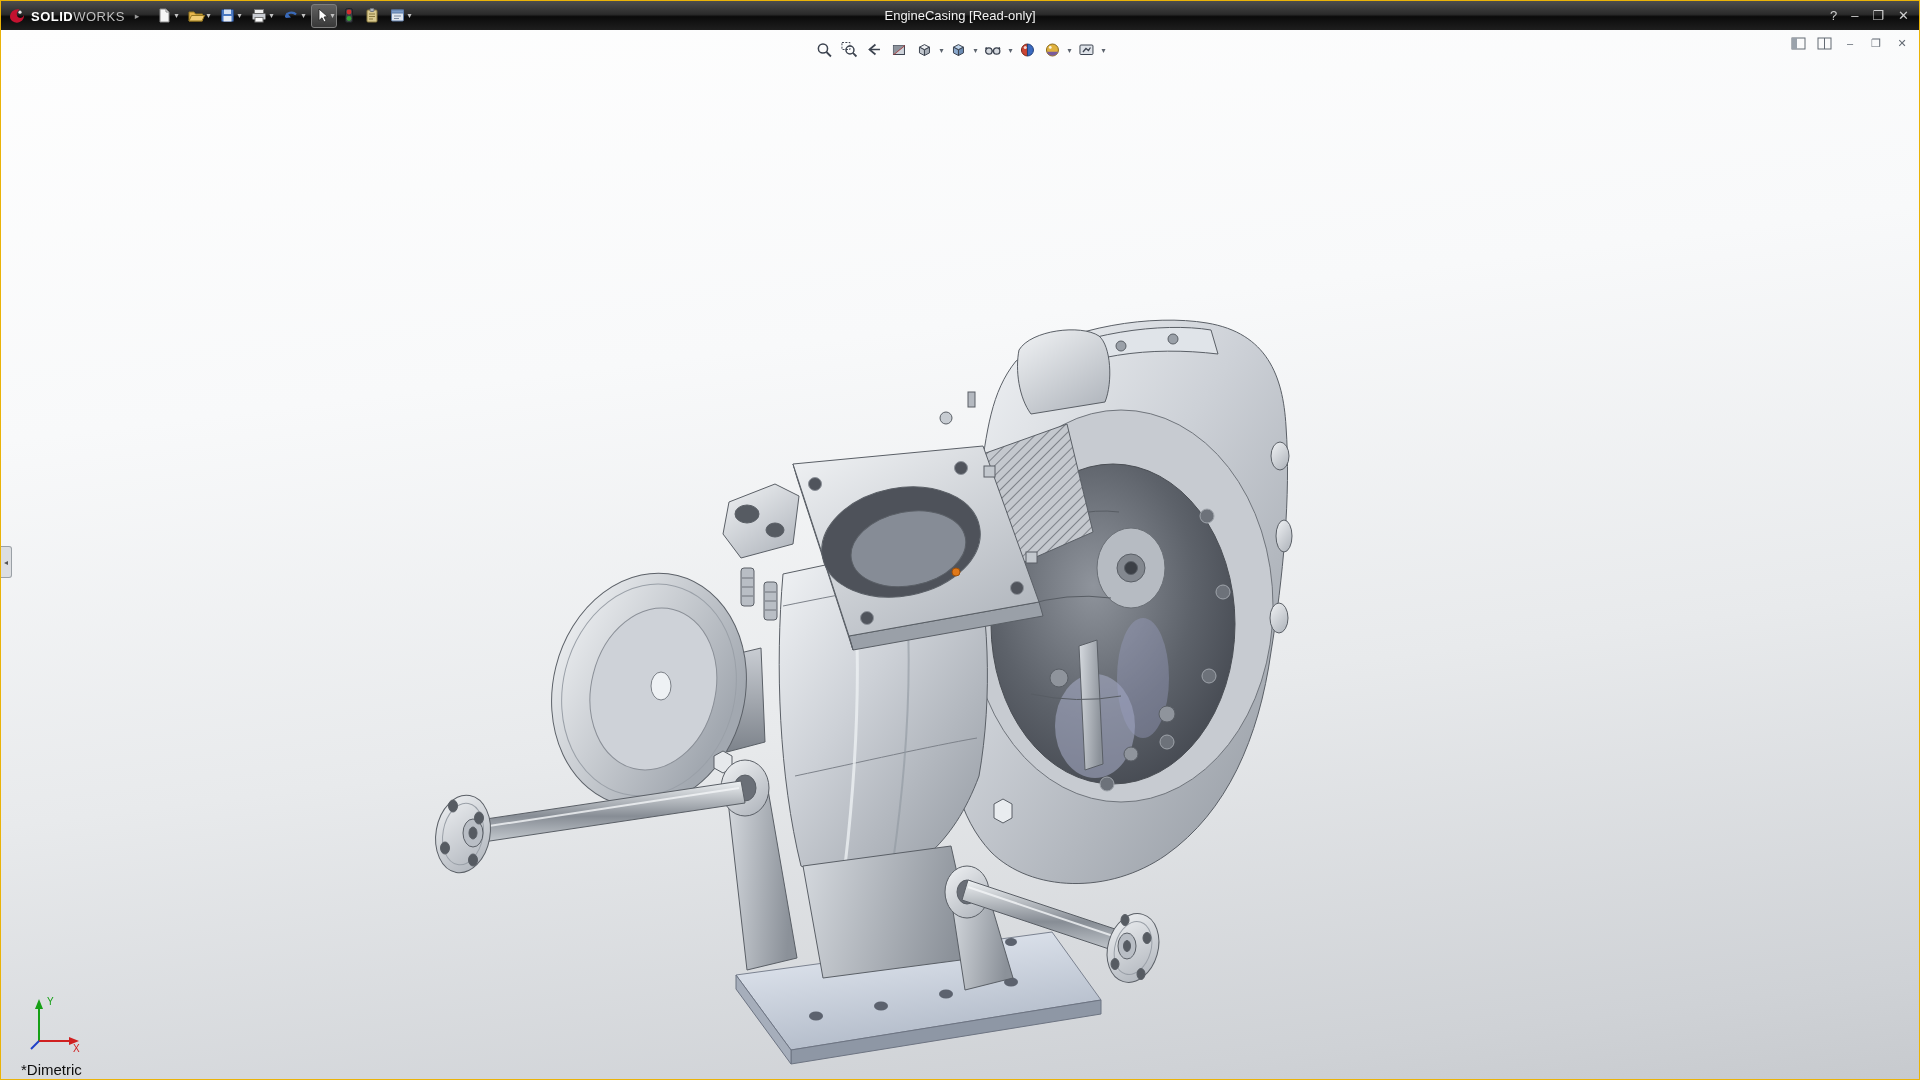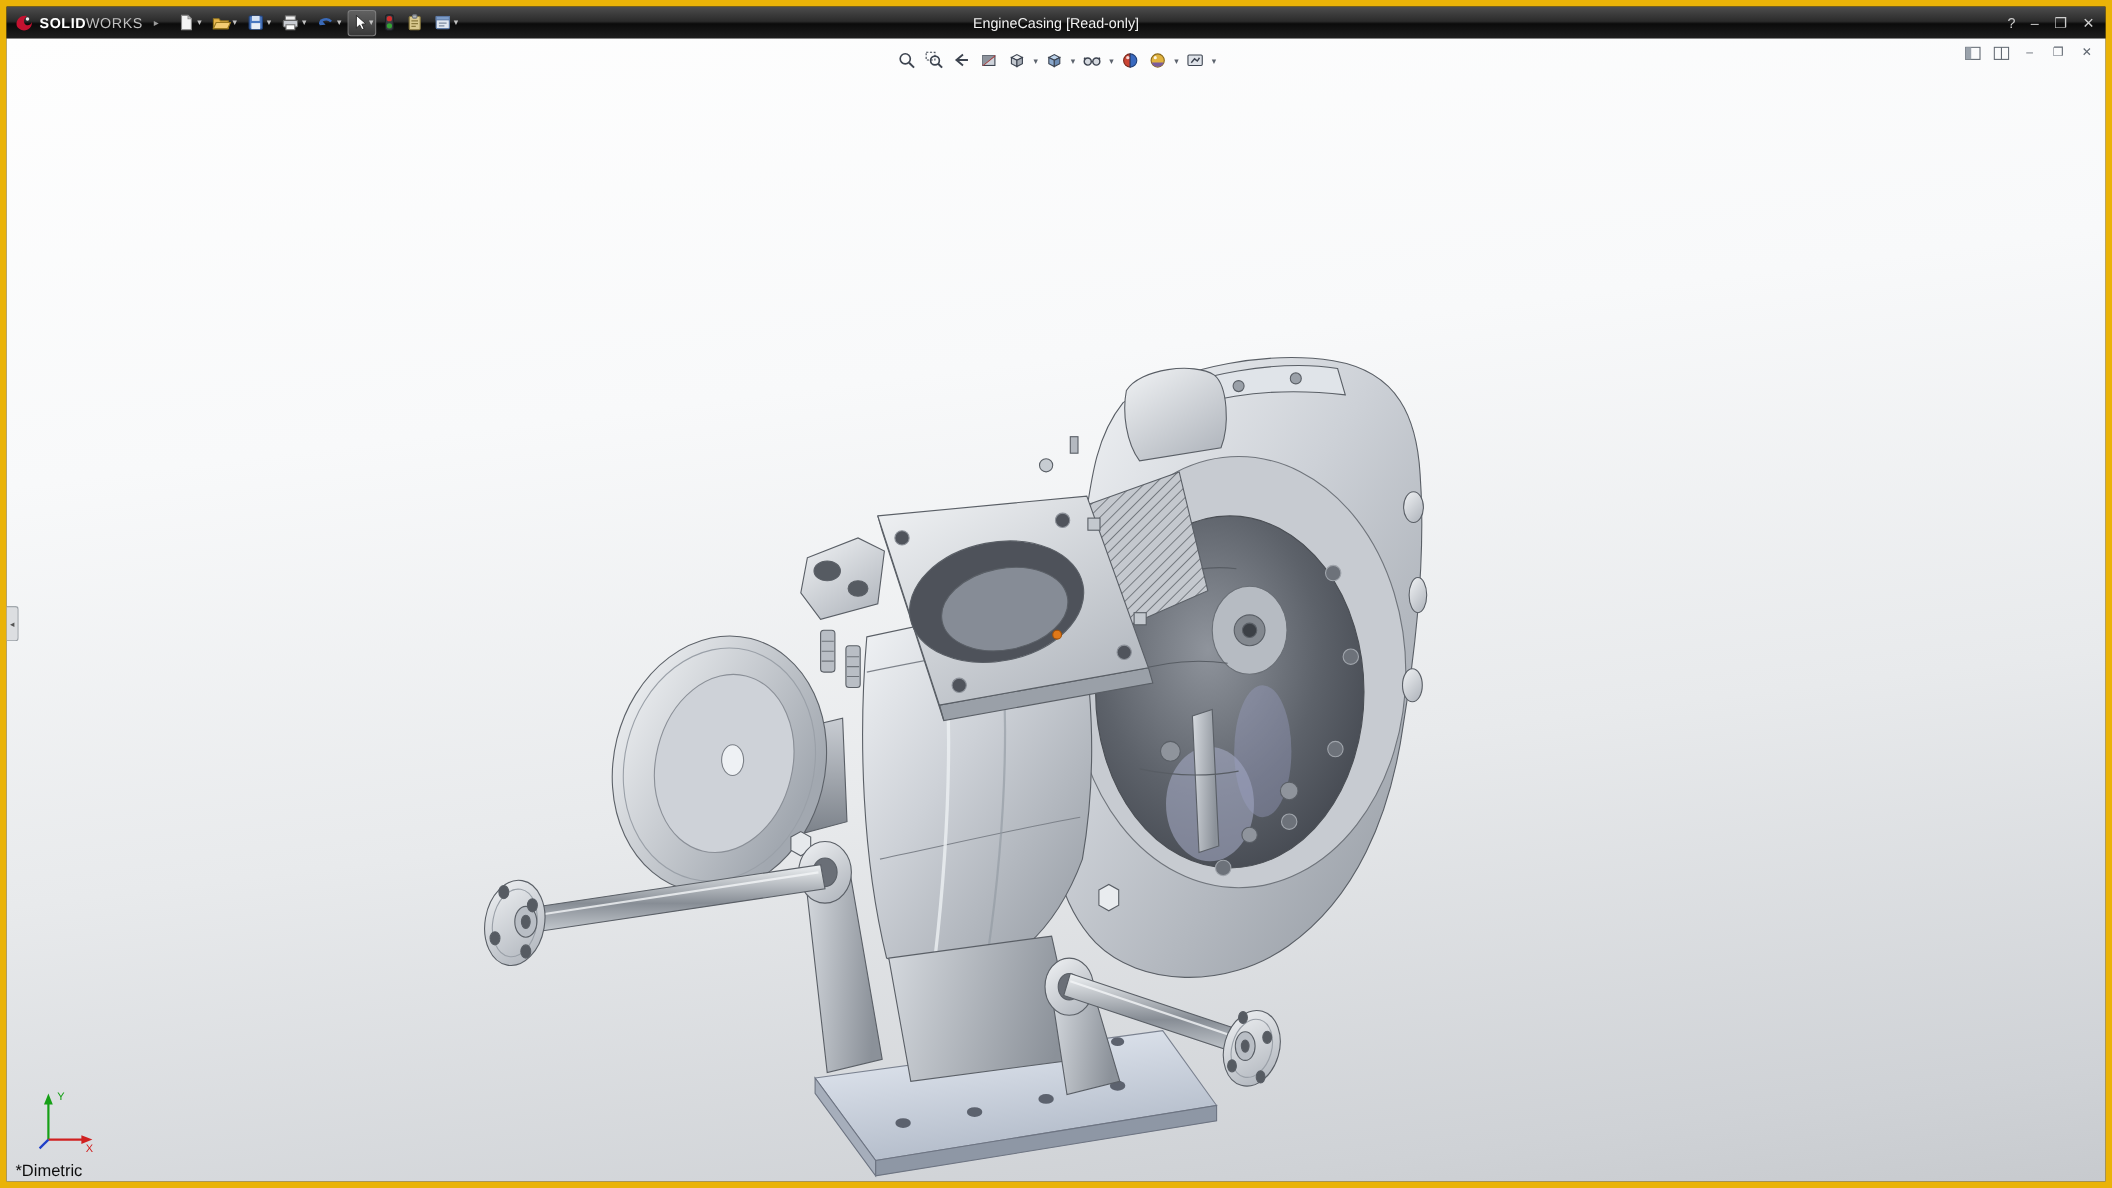--- a/index.html
+++ b/index.html
@@ -1,17 +1,17 @@
 <!DOCTYPE html>
 <html><head>
 <meta charset="utf-8">
 <style>
   html,body{margin:0;padding:0;width:1920px;height:1080px;overflow:hidden;
     font-family:"Liberation Sans",sans-serif;background:#000;}
-  .window{width:1920px;height:1080px;box-sizing:border-box;border:6px solid #eab308;
+  .window{width:1920px;height:1080px;box-sizing:border-box;border:1px solid #eab308;
     display:flex;flex-direction:column;}
   
   .titlebar{height:29px;flex:0 0 29px;position:relative;display:flex;align-items:center;
     background:linear-gradient(#4d4d4d,#2b2b2b 46%,#0b0b0b 54%,#1e1e1e);
     color:#e8e8e8;user-select:none;}
   .brand{display:flex;align-items:center;gap:4px;margin-left:6px;}
   .brand .logo{width:20px;height:20px;}
   .brand .b1{font-weight:bold;font-size:13px;letter-spacing:.5px;color:#fff;}
   .brand .b2{font-weight:normal;font-size:13px;letter-spacing:.5px;color:#bfbfbf;}
   .brand-sep{color:#9a9a9a;font-size:9px;margin:0 6px 0 10px;}
@@ -38,21 +38,21 @@
   .hbtn svg{display:block;}
   .hcaret{font-size:8px;color:#5c636d;margin:0 1px;}
   .doc-controls{position:absolute;top:6px;right:8px;display:flex;align-items:center;gap:8px;
     color:#636a73;}
   .doc-controls .dbtn{display:flex;align-items:center;justify-content:center;width:18px;height:15px;
     font-size:11px;line-height:1;}
   .fm-tab{position:absolute;left:0;top:516px;width:10px;height:30px;background:#dcdee1;
     border:1px solid #9aa0a6;border-left:none;border-radius:0 3px 3px 0;display:flex;
     align-items:center;justify-content:center;font-size:8px;color:#555;}
   .triad{position:absolute;left:26px;bottom:26px;}
-  .view-label{position:absolute;left:8px;bottom:1px;font-size:15px;color:#0e0e0e;}
+  .view-label{position:absolute;left:20px;bottom:1px;font-size:15px;color:#0e0e0e;}
   .model{position:absolute;left:430px;top:276px;width:880px;height:780px;}
 </style>
 </head>
 <body>
 
 <div class="window">
 
   <div class="titlebar">
     <div class="brand">
       <svg class="logo" viewBox="0 0 20 20">

